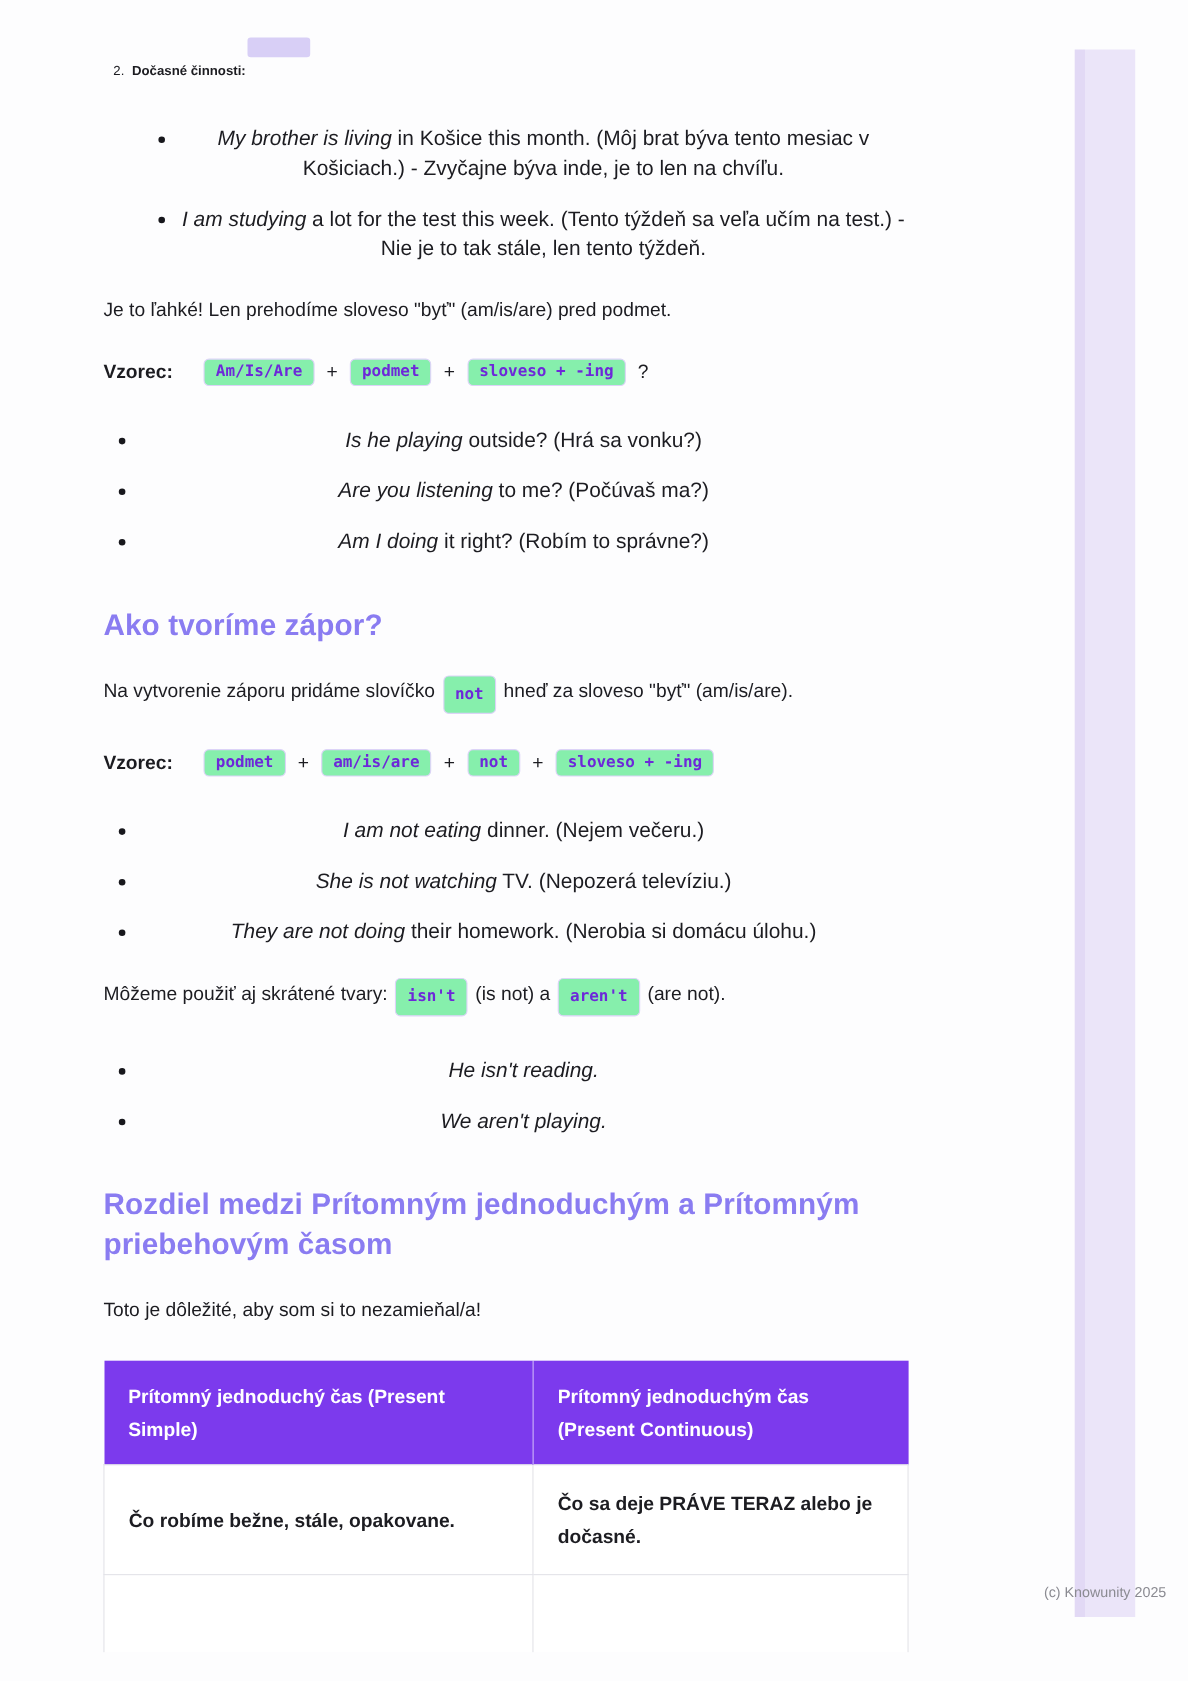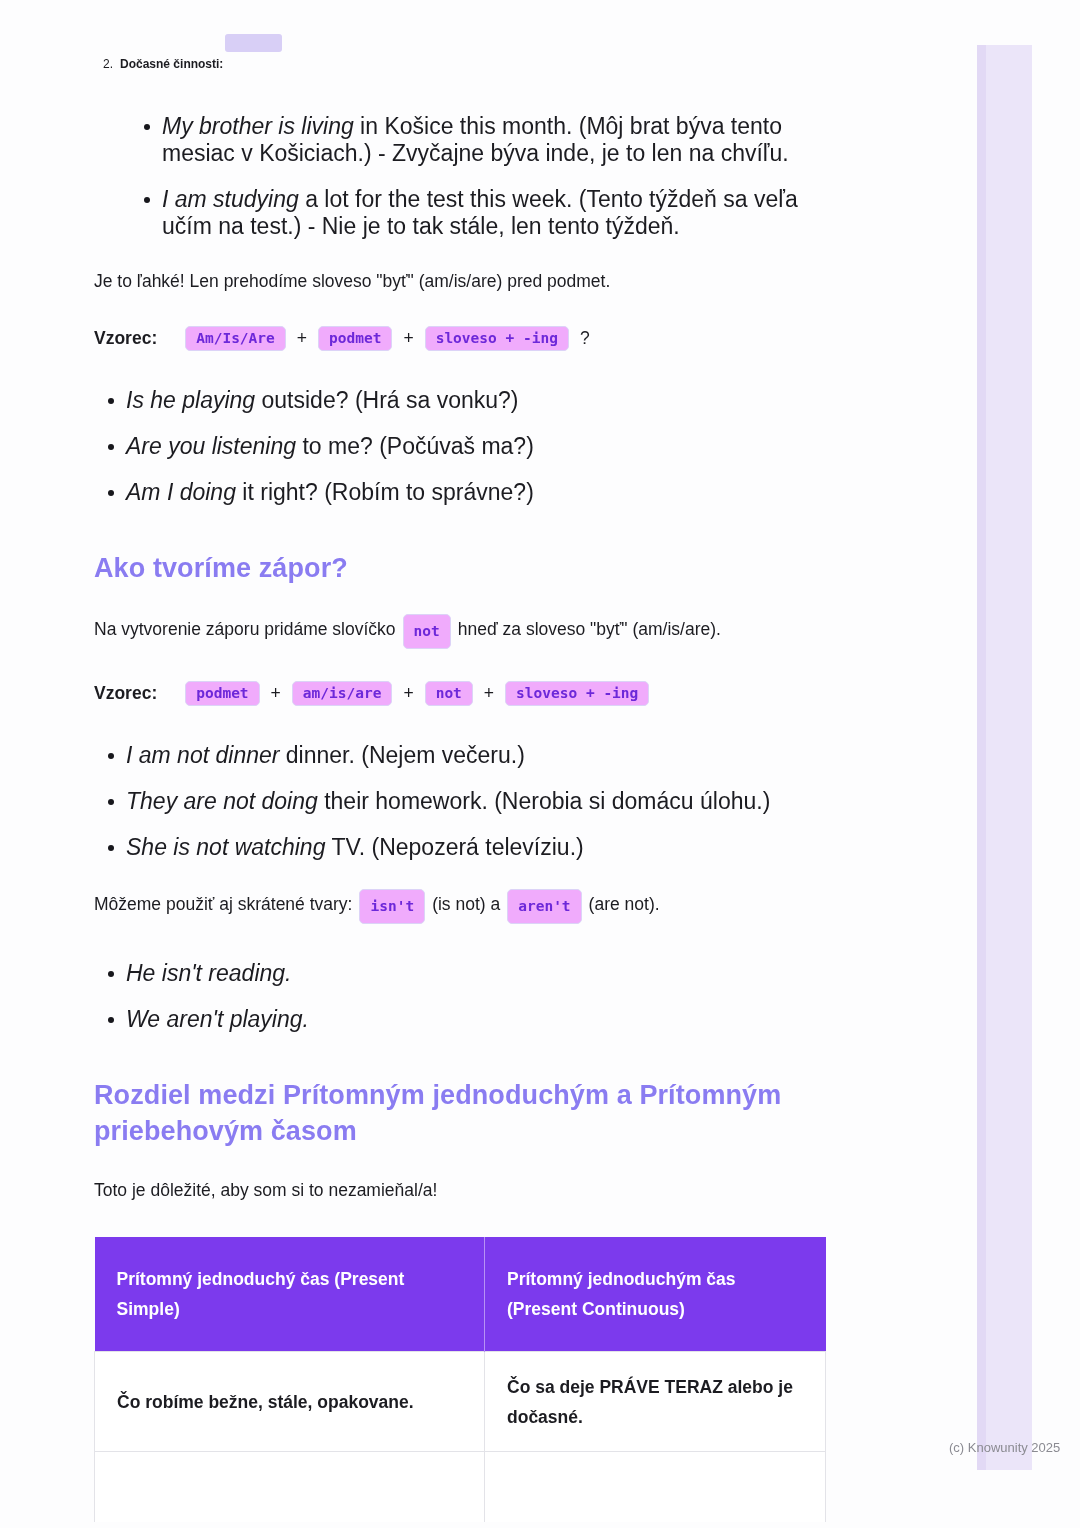--- a/index.html
+++ b/index.html
@@ -39,22 +39,23 @@
   }
   .numbered { margin-top: 52px; font-size: 12px; line-height: 25px; padding-left: 9px; }
   .numbered .num { margin-right: 7px; }
   .numbered .ttl { font-weight: 700; }
   ul.bullets { list-style: none; margin: 36px 0 0 10px; }
   ul.bullets.nested { margin-left: 46px; }
   ul.bullets li {
     position: relative;
     padding-left: 22px;
     margin-bottom: 19px;
-    font-size: 23px;
+    font-size: 19px;
     line-height: 27px;
+    text-align: center;
   }
   ul.bullets li::before {
     content: "";
     position: absolute;
     left: 4px; top: 10.5px;
     width: 6px; height: 6px;
     border-radius: 50%;
     background: #17171c;
   }
   .it { font-style: italic; }
@@ -71,21 +72,21 @@
     margin-top: 32px;
     display: flex;
     align-items: center;
     flex-wrap: wrap;
     gap: 11px;
     font-size: 17.5px;
   }
   .flabel { font-weight: 700; margin-right: 17px; }
   .chip {
     display: inline-block;
-    background: #f0abfc;
+    background: #86efac;
     border: 1px solid #dcd3f7;
     border-radius: 5px;
     padding: 3px 10px 4px;
     font-family: "DejaVu Sans Mono", monospace;
     font-size: 14.5px;
     font-weight: 700;
     color: #6d28d9;
     white-space: nowrap;
     vertical-align: -1px;
   }
@@ -97,21 +98,21 @@
     border-collapse: collapse;
     table-layout: fixed;
   }
   table.compare th {
     background: #7c3aed;
     color: #ffffff;
     text-align: left;
     font-size: 17.5px;
     font-weight: 700;
     line-height: 30px;
-    padding: 27px 22px;
+    padding: 17px 22px;
     vertical-align: top;
   }
   table.compare th + th { border-left: 1px solid rgba(255,255,255,0.45); }
   table.compare th.c1 { width: 390px; }
   table.compare td {
     border: 1px solid #e3e3e8;
     padding: 18px 22px;
     font-size: 17.5px;
     font-weight: 700;
     line-height: 30px;
@@ -168,23 +169,23 @@
     <span class="chip">podmet</span>
     <span class="sep">+</span>
     <span class="chip">am/is/are</span>
     <span class="sep">+</span>
     <span class="chip">not</span>
     <span class="sep">+</span>
     <span class="chip">sloveso + -ing</span>
   </div>
 
   <ul class="bullets">
-    <li><span class="it">I am not dinner</span><span> dinner. (Nejem večeru.)</span></li>
+    <li><span class="it">I am not eating</span><span> dinner. (Nejem večeru.)</span></li>
+    <li><span class="it">She is not watching</span><span> TV. (Nepozerá televíziu.)</span></li>
     <li><span class="it">They are not doing</span><span> their homework. (Nerobia si domácu úlohu.)</span></li>
-    <li><span class="it">She is not watching</span><span> TV. (Nepozerá televíziu.)</span></li>
   </ul>
 
   <p class="body-p">
     <span>Môžeme použiť aj skrátené tvary:</span><span class="chip">isn't</span><span>(is not) a</span><span class="chip">aren't</span><span>(are not).</span>
   </p>
 
   <ul class="bullets">
     <li><span class="it">He isn't reading.</span><span></span></li>
     <li><span class="it">We aren't playing.</span><span></span></li>
   </ul>

